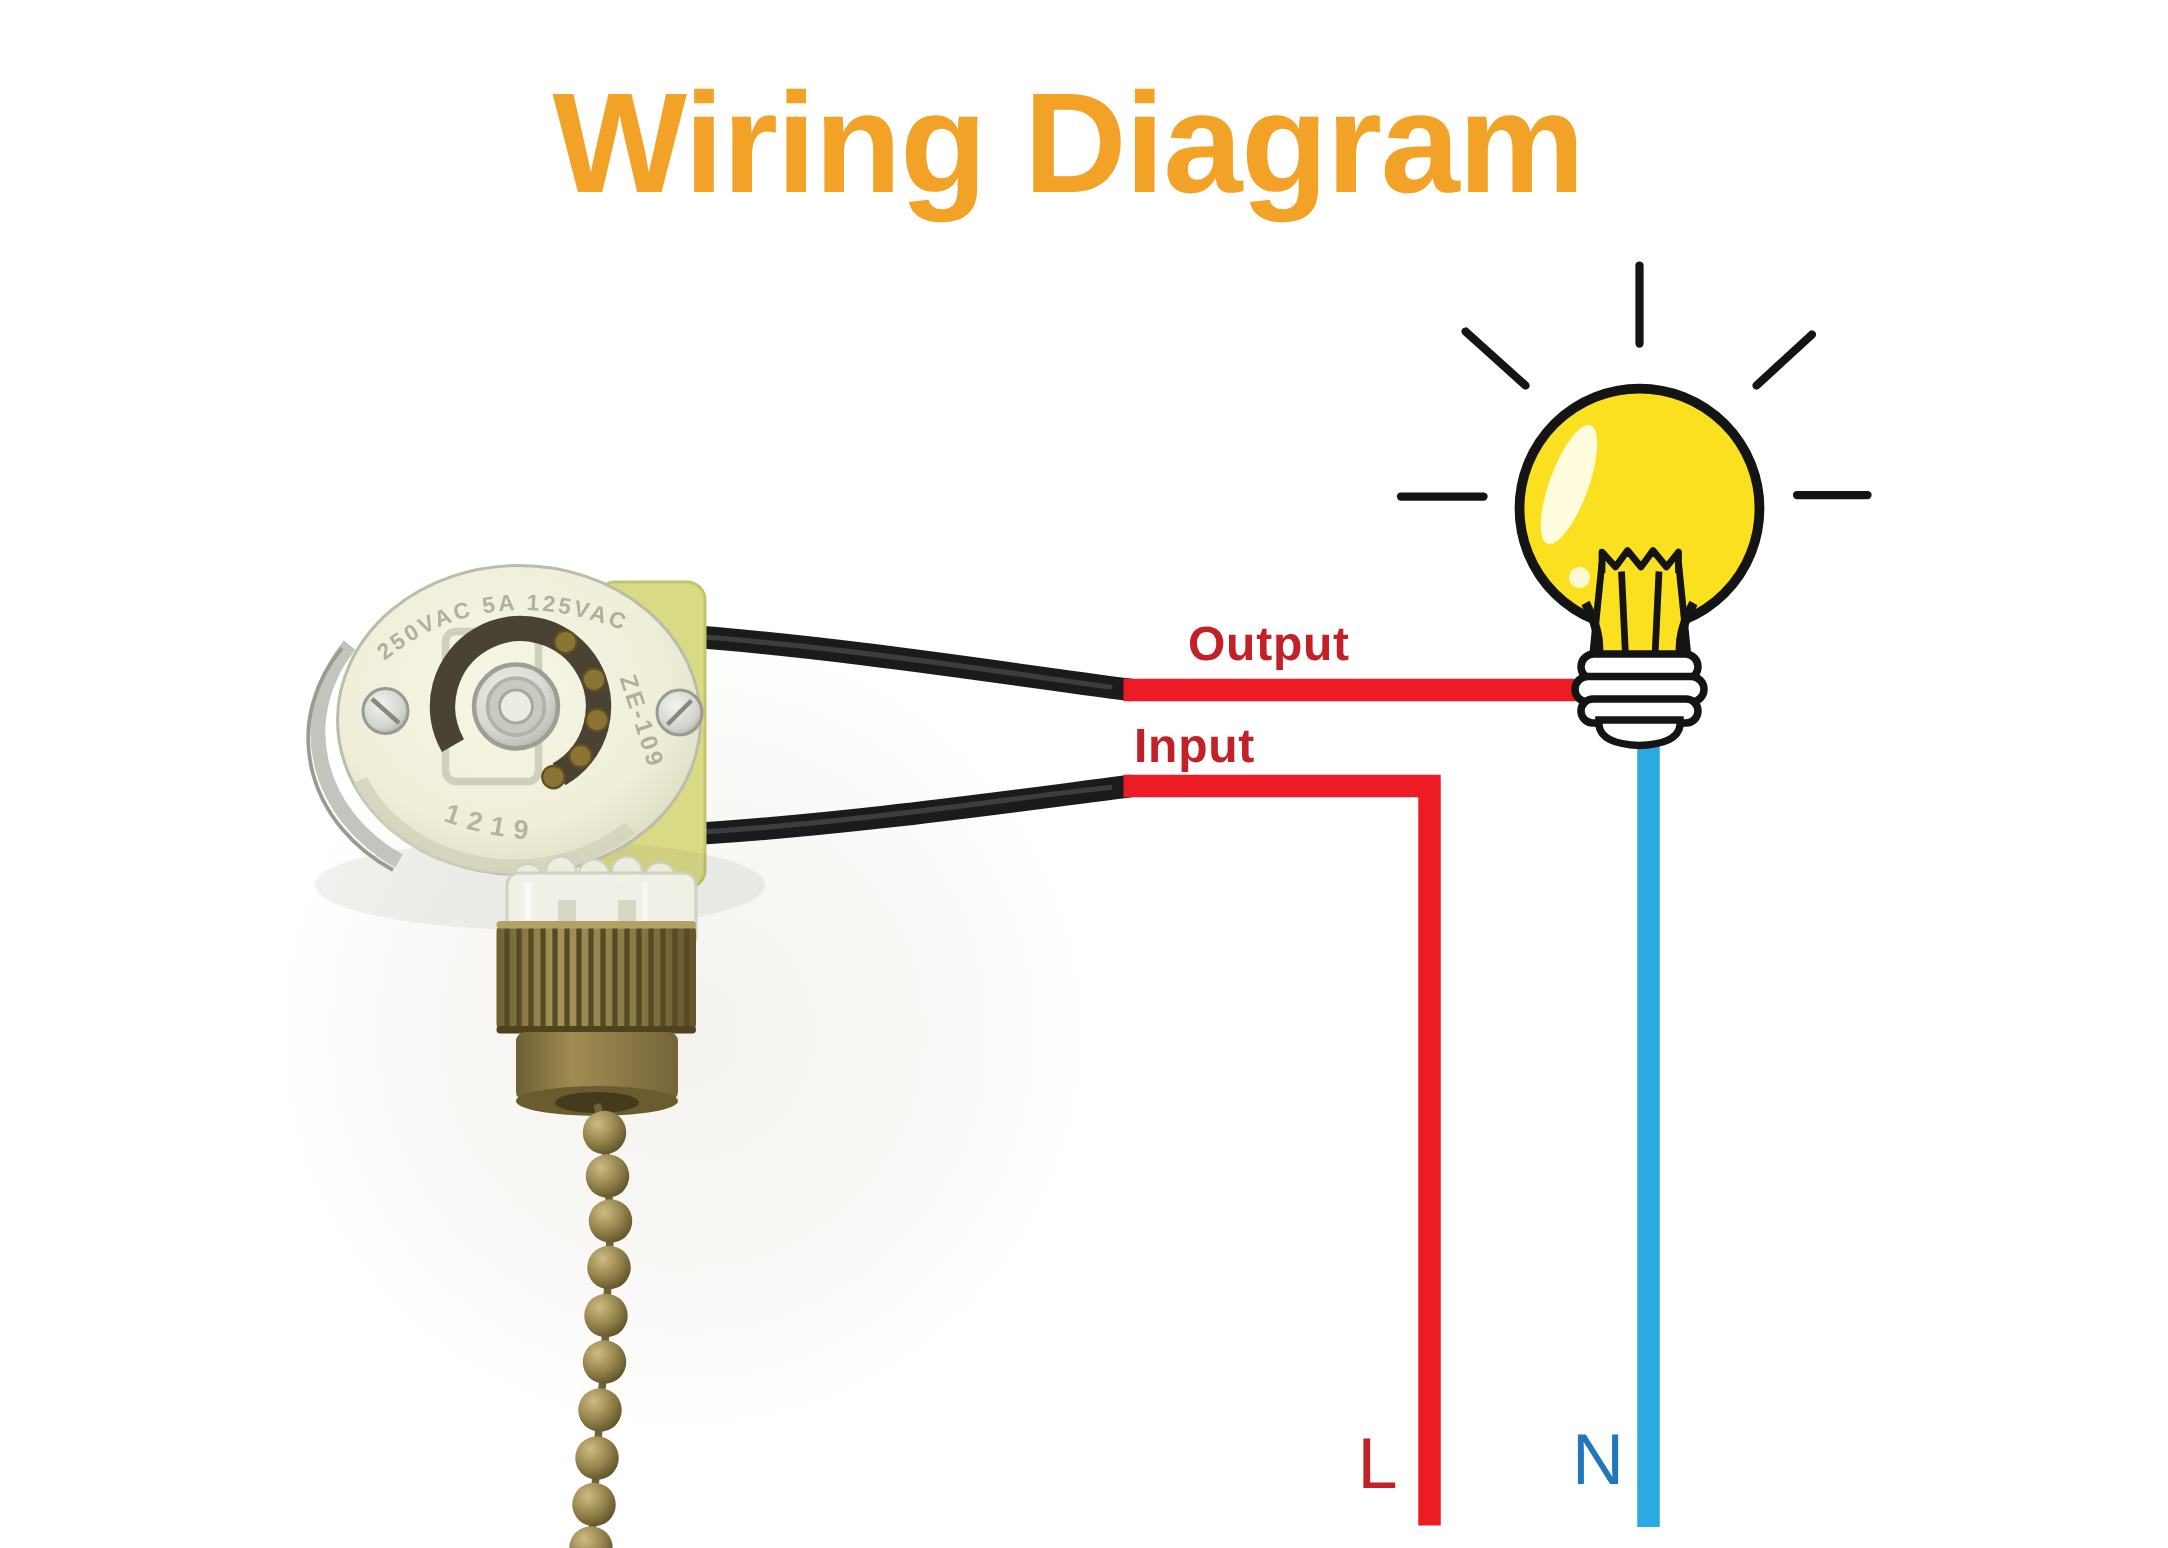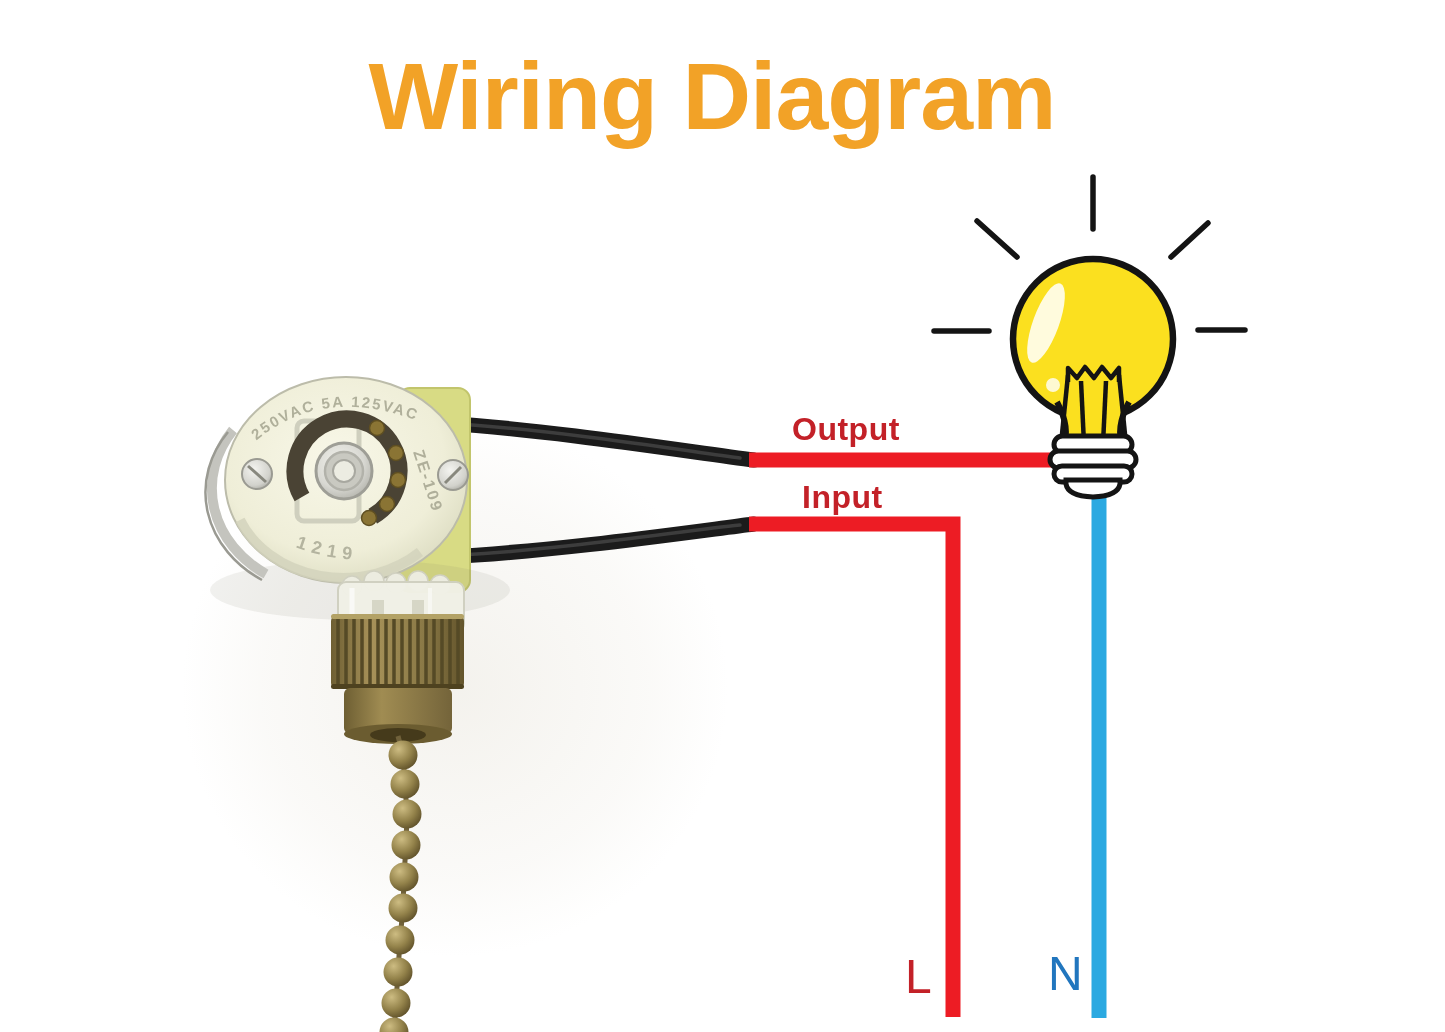--- a/index.html
+++ b/index.html
@@ -220,17 +220,17 @@
         <circle cx="403" cy="908" r="14.5" fill="url(#beadGrad)"></circle>
         <circle cx="400" cy="940" r="14.5" fill="url(#beadGrad)"></circle>
         <circle cx="398" cy="972" r="14.5" fill="url(#beadGrad)"></circle>
         <circle cx="396" cy="1003" r="14.5" fill="url(#beadGrad)"></circle>
         <circle cx="394" cy="1032" r="14.5" fill="url(#beadGrad)"></circle>
       </g>
     </g>
   </svg>
 
   <div class="wire-label" style="left:792px;top:413px;text-align:center;">Output</div>
-  <div class="wire-label" style="left:802px;top:481px;text-align:center;">Input</div>
+  <div class="wire-label" style="left:756px;top:481px;text-align:center;">Input</div>
   <div class="terminal-label live" style="left:905px;top:953px;">L</div>
   <div class="terminal-label neutral" style="left:1048px;top:950px;">N</div>
 
 </div>
 
 </body></html>

